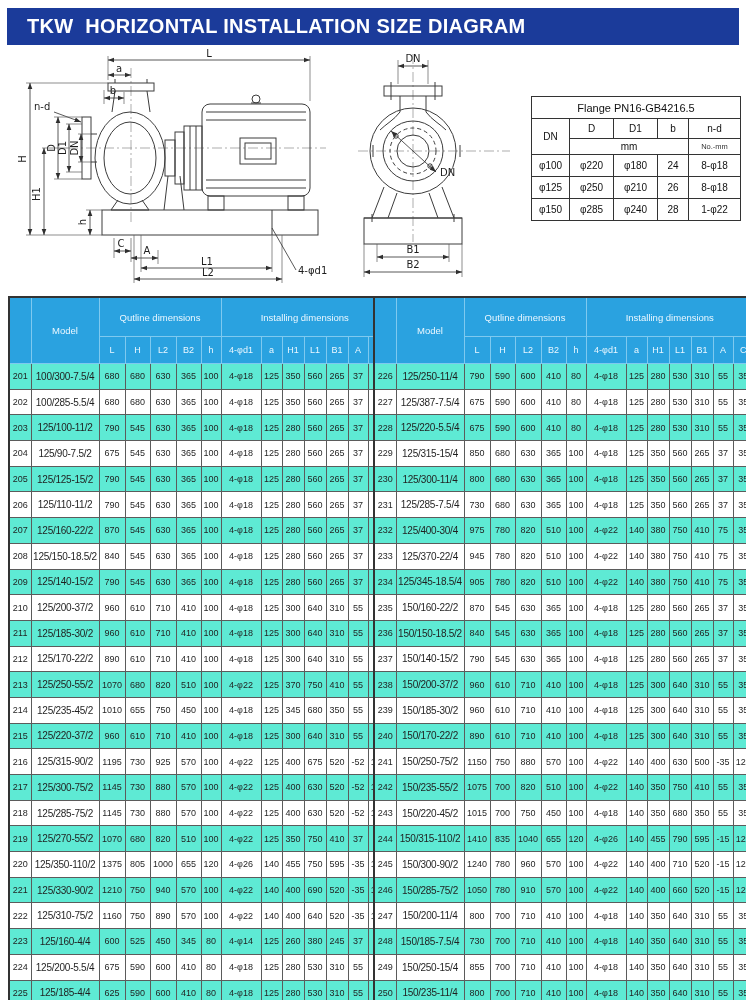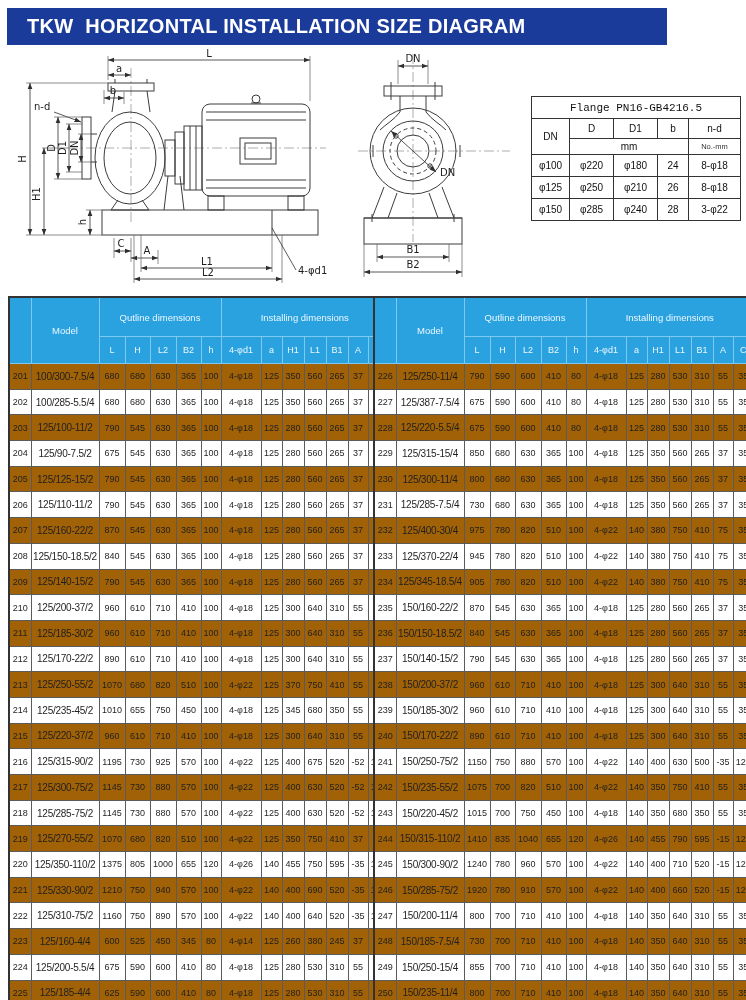--- a/index.html
+++ b/index.html
@@ -3,21 +3,21 @@
 <meta charset="utf-8">
 <style>
   html,body { margin:0; padding:0; }
   body {
     width:746px; height:1000px; background:#ffffff; position:relative;
     font-family:"Liberation Sans","DejaVu Sans",sans-serif; overflow:hidden;
     -webkit-font-smoothing:antialiased;
   }
   
   .title-bar {
-    position:absolute; left:7px; top:8px; width:660px; height:37px;
+    position:absolute; left:7px; top:8px; width:732px; height:37px;
     background:#1b3b9a; color:#ffffff; display:flex; align-items:center;
     padding-left:20px; box-sizing:border-box;
     font-size:20px; font-weight:bold; letter-spacing:0.3px; white-space:pre;
   }
   
   .drawing-area { position:absolute; left:0; top:45px; width:746px; height:250px; }
   svg.sideview  { position:absolute; left:14px;  top:1px; }
   svg.frontview { position:absolute; left:350px; top:1px; }
   svg text { font-family:"DejaVu Sans",sans-serif; font-size:10px; fill:#1d1d1d; }
   svg .lbl { text-anchor:middle; }
@@ -27,21 +27,21 @@
   .cl    { stroke:#8a8a8a; stroke-width:0.7; fill:none; stroke-dasharray:10 3 2 3; }
   
   table.flange {
     position:absolute; left:531px; top:51px; width:209px;
     border-collapse:collapse; background:#fff; table-layout:fixed;
   }
   .flange td, .flange th {
     border:1px solid #333; text-align:center; padding:0;
     font-size:10px; font-weight:normal; color:#111; white-space:nowrap; overflow:hidden;
   }
-  .flange .ft-title { font-size:11px; height:21px;font-family:Liberation Mono, monospace; }
+  .flange .ft-title { font-size:11px; height:21px; }
   .flange .fh { height:19px; }
   .flange .unit-row td { height:15px; }
   .flange .small { font-size:7.5px; color:#333; }
   .flange tbody tr { height:22px; }
   
   table.dim {
     position:absolute; top:296px; width:345px;
     border-collapse:collapse; table-layout:fixed; background:#fff;
     border:2px solid #333;
   }
@@ -51,21 +51,21 @@
     background:#2aa2e0; color:#eaf7ff; font-weight:normal;
     border:1px solid #7ec9ef; padding:4px; white-space:nowrap; overflow:hidden;
   }
   .dim tr.group th { height:30px; font-size:9.5px; }
   .dim tr.sub th   { height:18px; font-size:9px; }
   .dim td {
     border:1px solid #5b5b5b; font-size:9px; color:#1f1f1f; text-align:center;
     padding:0 1px; white-space:nowrap; overflow:hidden;
   }
   .dim tbody tr { height:25.7px; }
-  .dim tbody tr.alt { background:#a16207; }
+  .dim tbody tr.alt { background:#5eead4; }
   .dim td.model { font-size:10px; letter-spacing:-0.25px; }
   .dim tbody tr:nth-child(13) td, .dim tbody tr:nth-child(19) td { border-top:1.5px solid #2a2a2a; }
   .dim td:nth-child(8) { border-left:1.5px solid #2a2a2a;margin-top:12px; }
 </style>
 </head>
 <body>
 
 <div class="title-bar">
   <span>TKW  HORIZONTAL INSTALLATION SIZE DIAGRAM</span>
 </div>
@@ -261,21 +261,21 @@
           <td>φ250</td>
           <td>φ210</td>
           <td>26</td>
           <td>8-φ18</td>
         </tr>
         <tr>
           <td>φ150</td>
           <td>φ285</td>
           <td>φ240</td>
           <td>28</td>
-          <td>3-φ22</td>
+          <td>1-φ22</td>
         </tr>
       </tbody>
   </table>
 </div>
 
 <table class="dim left">
   <colgroup>
     <col style="width:22px">
       <col style="width:68px">
       <col style="width:26px">
@@ -1073,21 +1073,21 @@
         <td>140</td>
         <td>400</td>
         <td>710</td>
         <td>520</td>
         <td>-15</td>
         <td>125</td>
       </tr>
       <tr class="alt">
         <td>246</td>
         <td class="model">150/285-75/2</td>
-        <td>1920</td>
+        <td>1050</td>
         <td>780</td>
         <td>910</td>
         <td>570</td>
         <td>100</td>
         <td>4-φ22</td>
         <td>140</td>
         <td>400</td>
         <td>660</td>
         <td>520</td>
         <td>-15</td>

